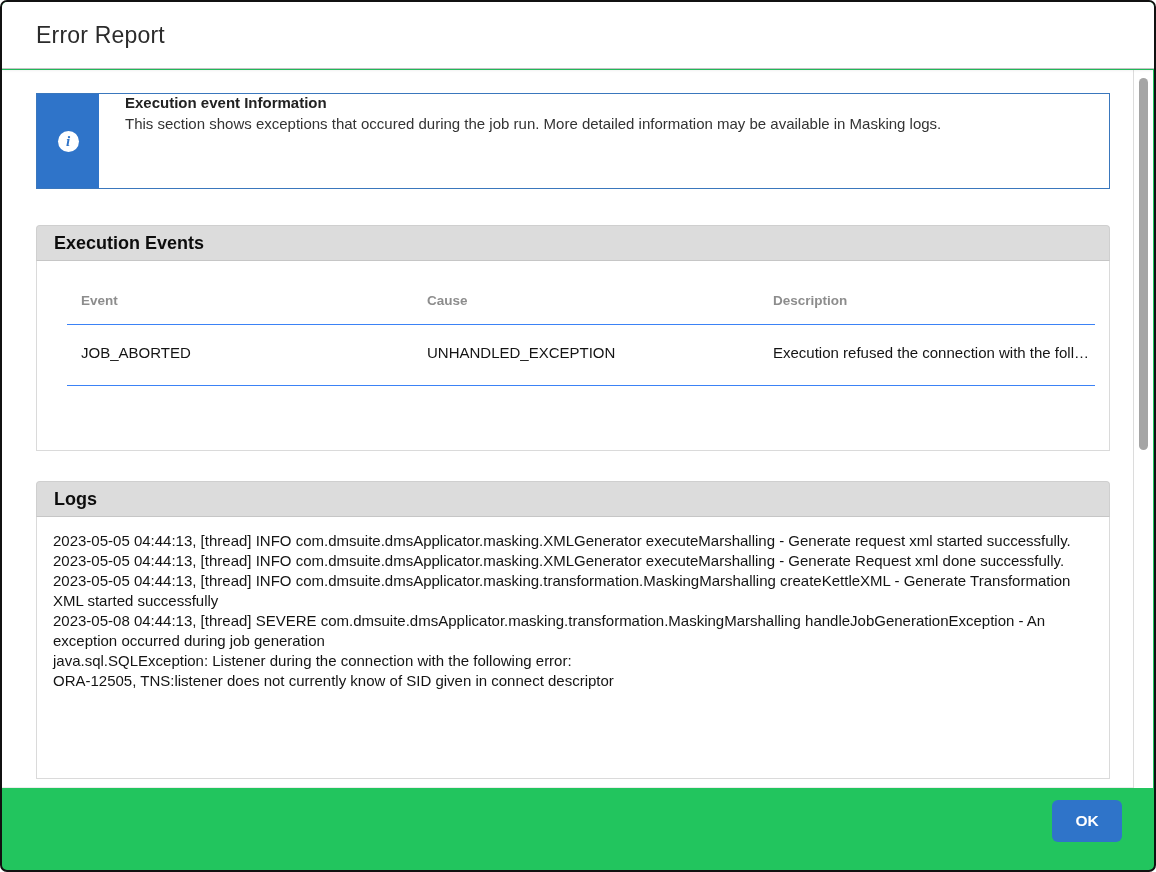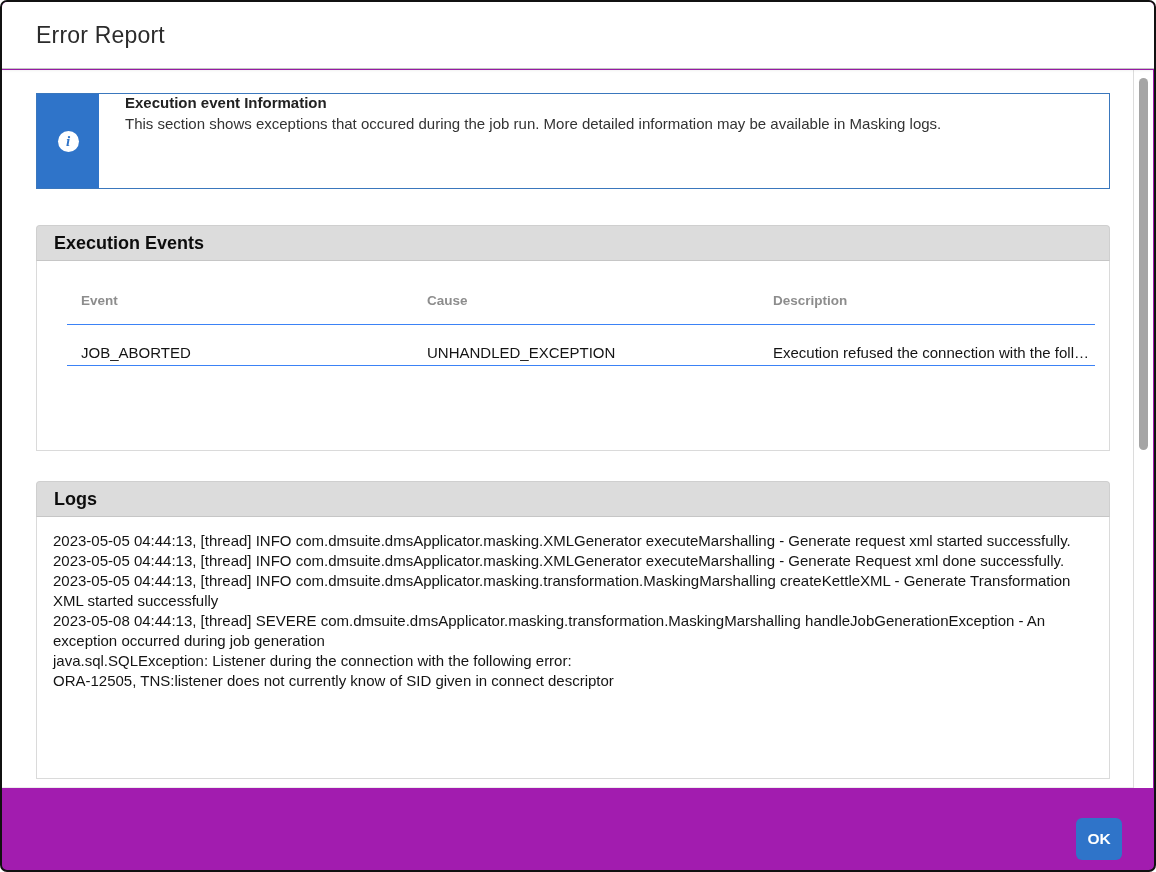--- a/index.html
+++ b/index.html
@@ -8,21 +8,21 @@
     width: 1156px; height: 872px;
     font-family: "Liberation Sans", sans-serif;
     color: #1c1c1c;
     overflow: hidden;
   }
   .dialog {
     position: relative;
     width: 1156px; height: 872px;
     border: 2px solid #111111;
     border-radius: 7px;
-    background: #a21caf;
+    background: #22c55e;
     overflow: hidden;
   }
   
   .dialog-header {
     height: 67px;
     display: flex;
     align-items: center;
     padding-left: 34px;
     border-bottom: 1px solid #c3c3c3;
     box-shadow: 0 1px 3px rgba(0,0,0,0.10);
@@ -129,42 +129,42 @@
     grid-template-columns: 346px 346px 1fr;
     border-bottom: 1px solid #3b82f6;
   }
   .t-head { padding: 32px 0 16px; }
   .t-head .cell {
     font-size: 13.5px;
     font-weight: bold;
     color: #8d8d8d;
     padding-left: 14px;
   }
-  .t-row { padding: 19px 0 4px; }
+  .t-row { padding: 19px 0 24px; }
   .t-row .cell {
     font-size: 15px;
     color: #141414;
     padding-left: 14px;
     white-space: nowrap;
     overflow: hidden;
   }
   
   .logs-body {
     height: 262px;
     padding: 14px 30px 0 16px;
     font-size: 15px;
     line-height: 20px;
     color: #141414;
   }
   .log-line { margin: 0; }
   
   .ok-button {
     position: absolute;
-    right: 32px; bottom: 10px;
-    width: 46px; height: 42px;
+    right: 32px; bottom: 28px;
+    width: 70px; height: 42px;
     background: #2f74c9;
     border: none;
     border-radius: 6px;
     color: #ffffff;
     font-family: "Liberation Sans", sans-serif;
     font-weight: bold;
     font-size: 15.5px;
     cursor: pointer;
   }
 </style>

